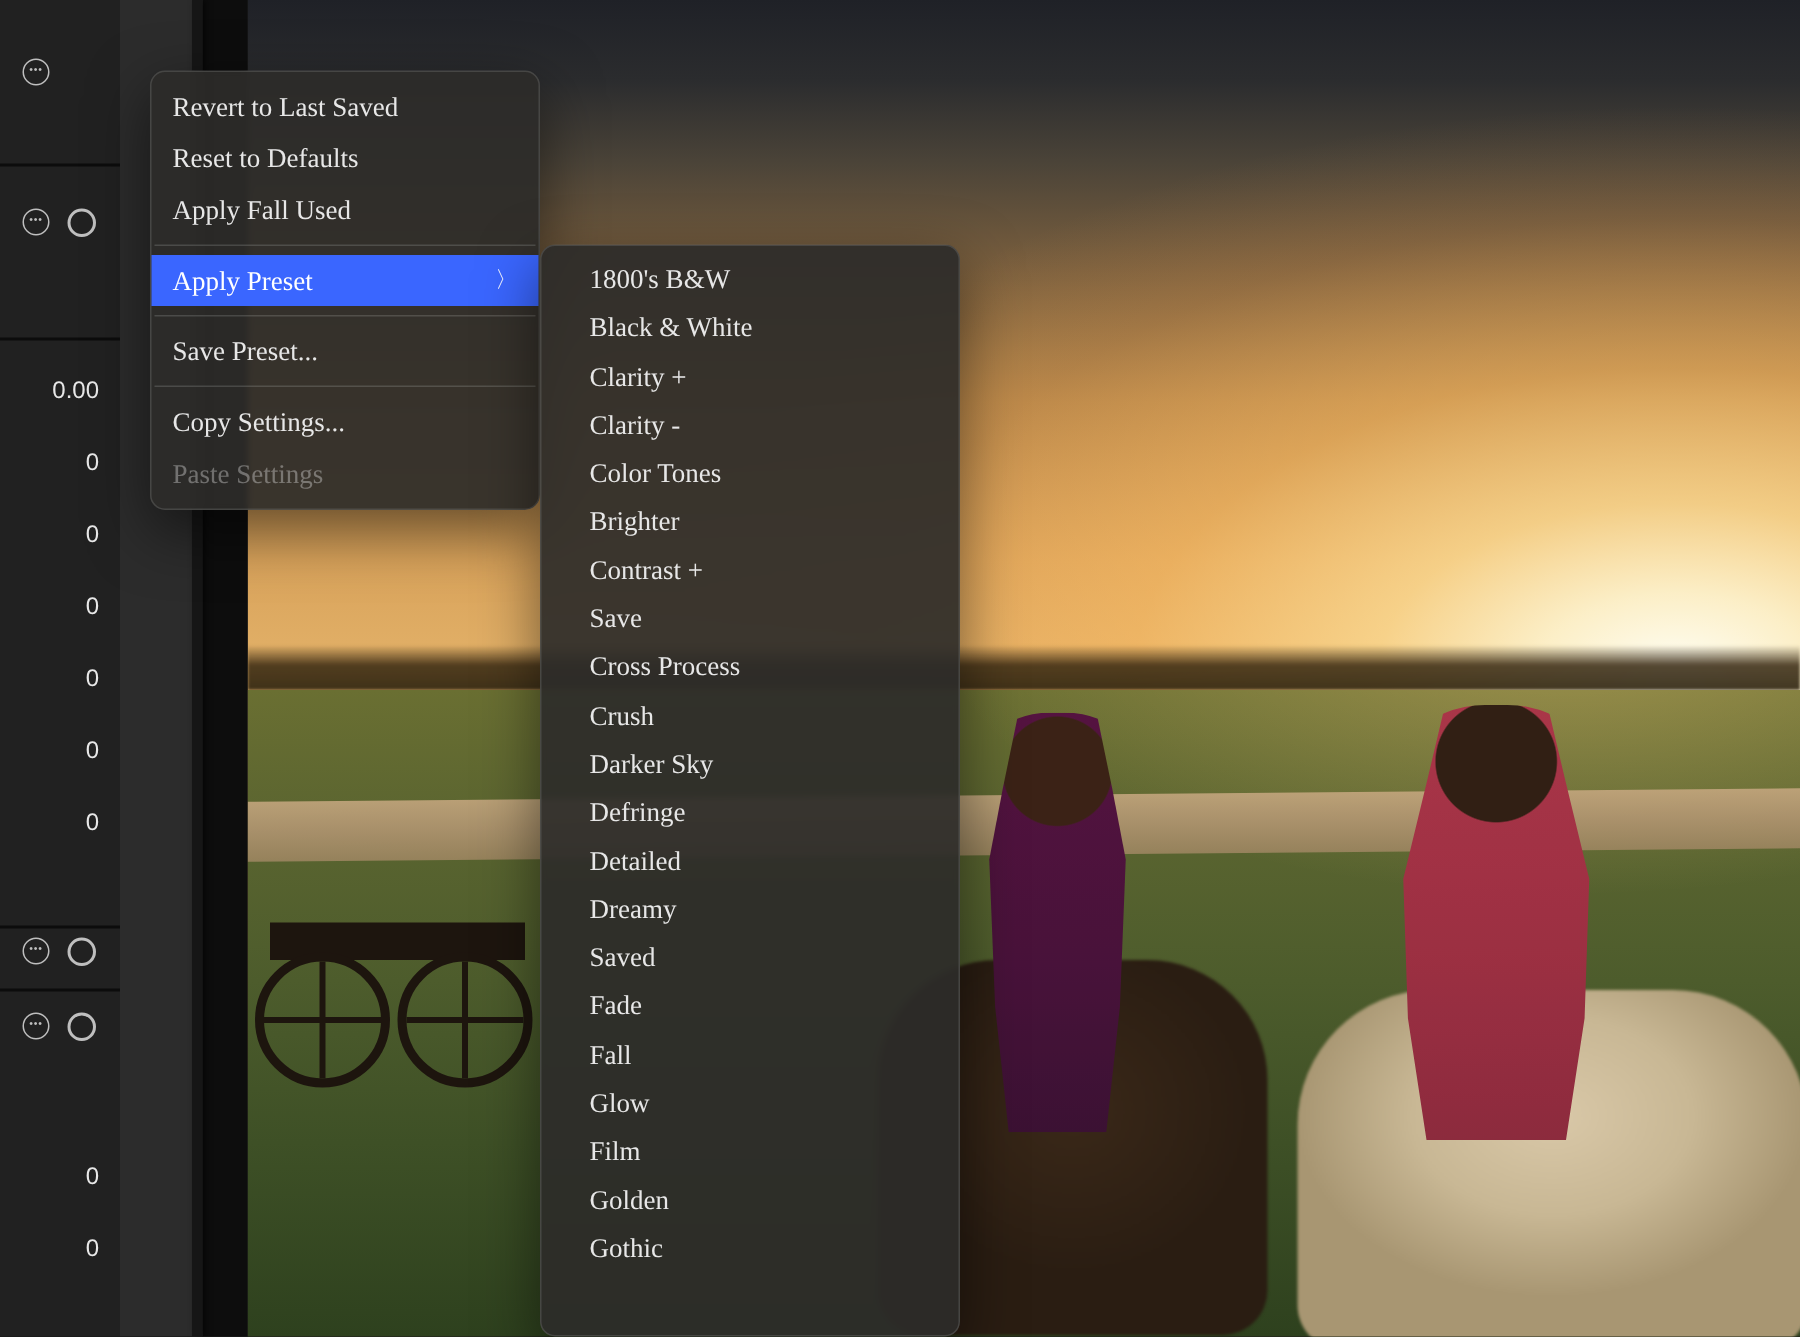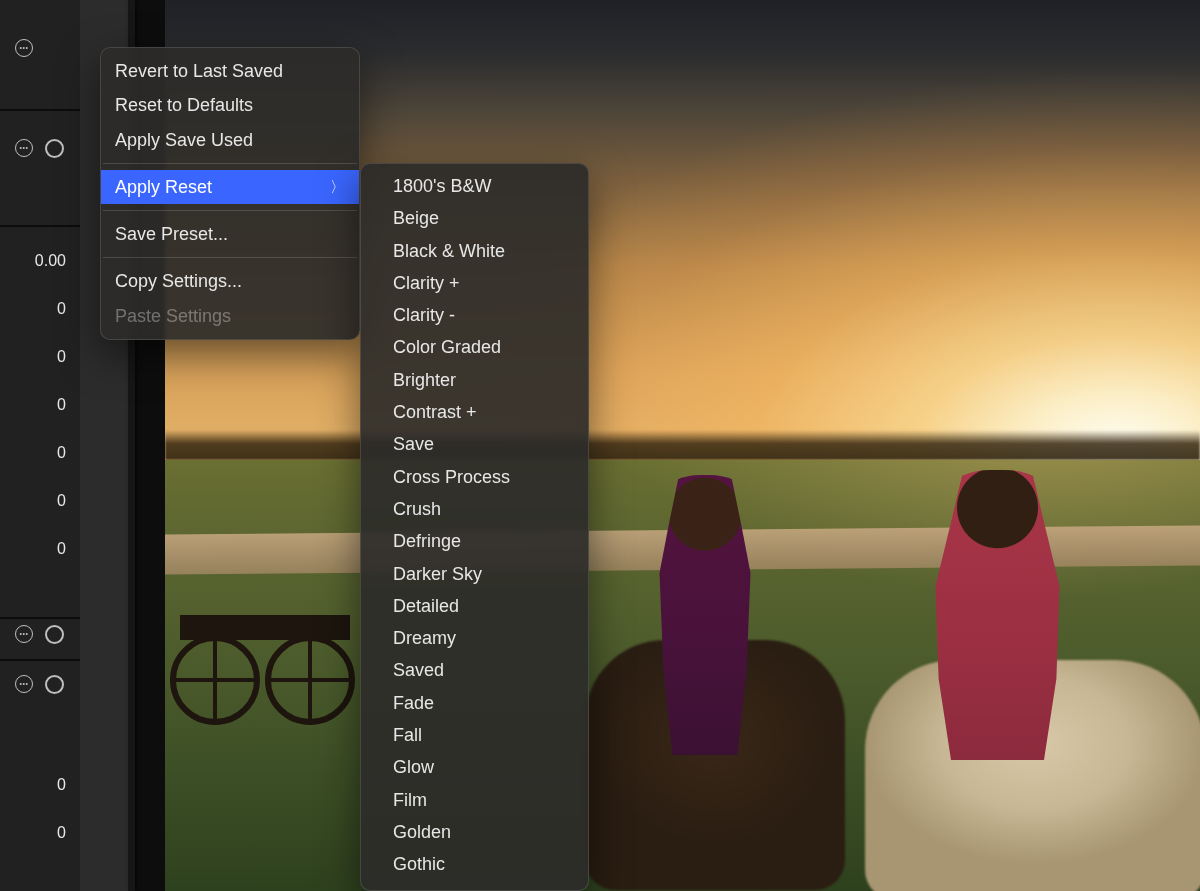--- a/index.html
+++ b/index.html
@@ -130,23 +130,24 @@
   .menu {
     position:absolute;
     background: rgba(44,43,41,0.92);
     border: 1px solid rgba(120,120,120,0.35);
     border-radius: 10px;
     padding: 6px 0;
     color:#e7e7e7;
     font-size:18px;
     box-shadow: 0 14px 40px rgba(0,0,0,0.5);
     backdrop-filter: blur(2px);
+    font-family: Liberation Serif, serif;
   }
   .menu1 { left: 100px; top: 47px; width: 260px; }
-  .menu2 { left: 360px; top: 163px; width: 229px; height: 728px; overflow:hidden; }
+  .menu2 { left: 360px; top: 163px; width: 280px; height: 728px; overflow:hidden; }
 
   .menu .item {
     padding: 5px 14px 5px 14px;
     display:flex; align-items:center; justify-content:space-between;
     line-height: 1.35;
     white-space: nowrap;
   }
   .menu2 .item { padding: 4px 32px 4px 32px; }
   .menu .item.highlight { background:#3a66ff; color:#fff; border-radius:0; }
   .menu .sep { height:1px; margin:6px 2px; background: rgba(255,255,255,0.15); }
@@ -227,81 +228,78 @@
 </div>
 
 <div class="menu menu1">
   <div class="item">
       <span>Revert to Last Saved</span>
     </div>
   <div class="item">
       <span>Reset to Defaults</span>
     </div>
   <div class="item">
-      <span>Apply Save Used</span>
+      <span>Apply Fall Used</span>
     </div>
   <div class="sep"></div>
   <div class="item highlight">
-    <span>Apply Reset</span>
+    <span>Apply Preset</span>
     <span class="chev">〉</span>
   </div>
   <div class="sep"></div>
   <div class="item">
       <span>Save Preset...</span>
     </div>
   <div class="sep"></div>
   <div class="item">
       <span>Copy Settings...</span>
     </div>
   <div class="item disabled">
       <span>Paste Settings</span>
     </div>
 </div>
 
 <div class="menu menu2">
   <div class="item">
       <span>1800's B&amp;W</span>
     </div>
   <div class="item">
-      <span>Beige</span>
-    </div>
-  <div class="item">
       <span>Black &amp; White</span>
     </div>
   <div class="item">
       <span>Clarity +</span>
     </div>
   <div class="item">
       <span>Clarity -</span>
     </div>
   <div class="item">
-      <span>Color Graded</span>
+      <span>Color Tones</span>
     </div>
   <div class="item">
       <span>Brighter</span>
     </div>
   <div class="item">
       <span>Contrast +</span>
     </div>
   <div class="item">
       <span>Save</span>
     </div>
   <div class="item">
       <span>Cross Process</span>
     </div>
   <div class="item">
       <span>Crush</span>
     </div>
   <div class="item">
+      <span>Darker Sky</span>
+    </div>
+  <div class="item">
       <span>Defringe</span>
     </div>
   <div class="item">
-      <span>Darker Sky</span>
-    </div>
-  <div class="item">
       <span>Detailed</span>
     </div>
   <div class="item">
       <span>Dreamy</span>
     </div>
   <div class="item">
       <span>Saved</span>
     </div>
   <div class="item">
       <span>Fade</span>

